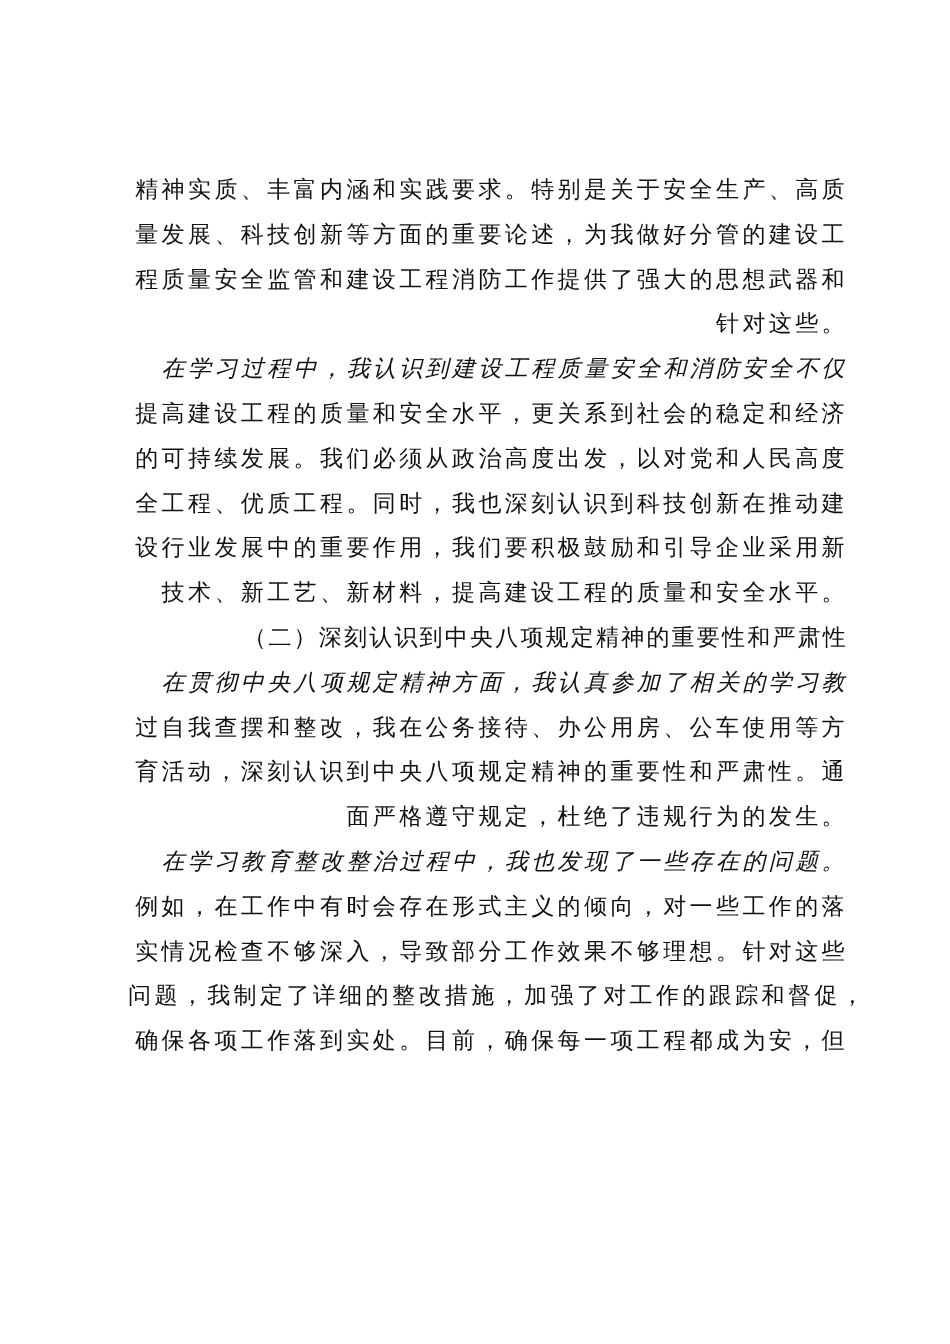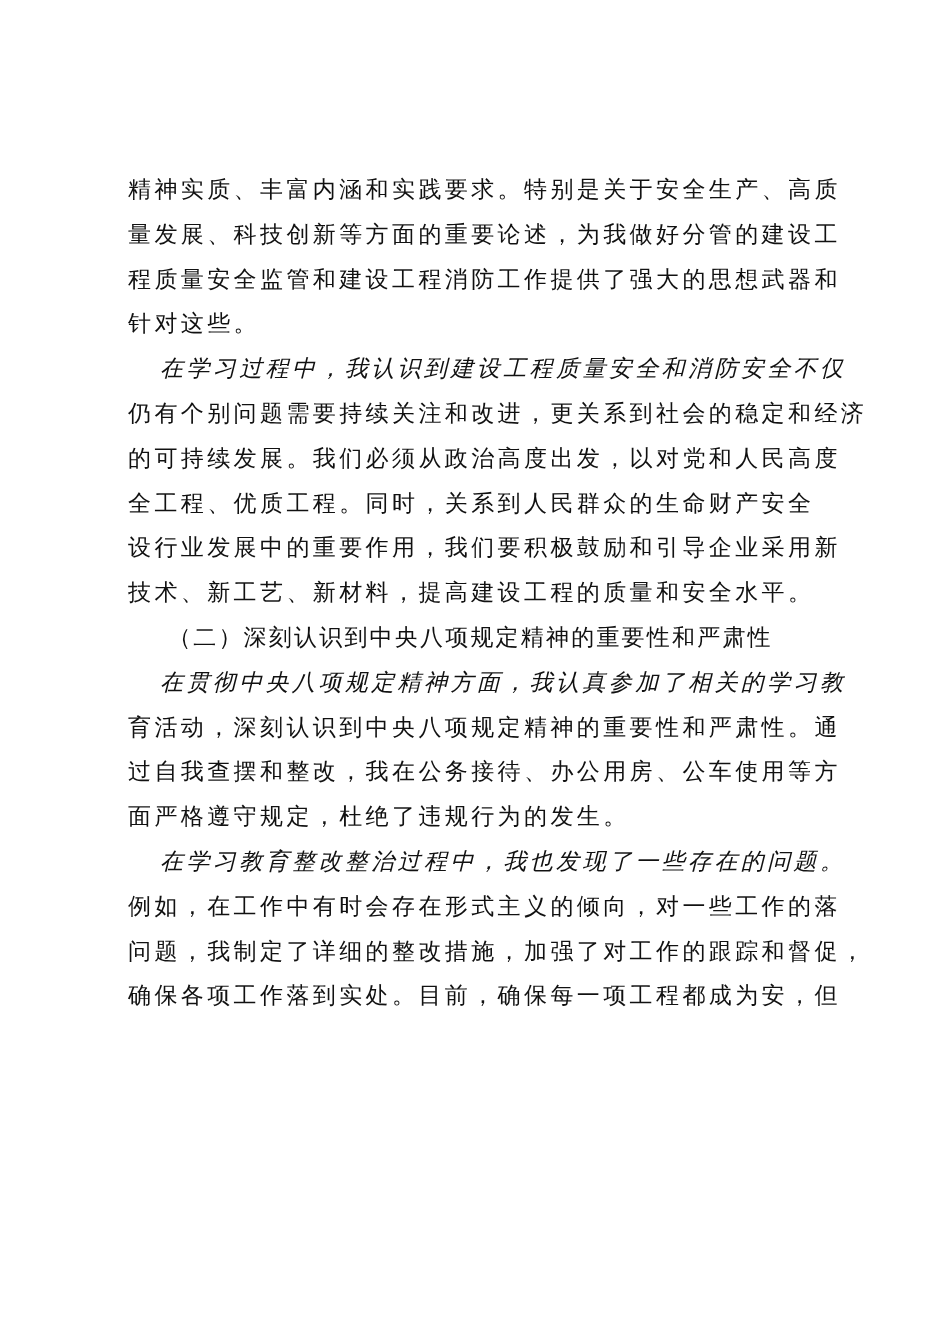--- a/index.html
+++ b/index.html
@@ -28,20 +28,21 @@
       left: 128px;
       top: 167px;
       width: 720px;
     }
     .line {
       height: 44.8px;
       line-height: 44.8px;
       font-size: 23px;
       letter-spacing: 3.4px;
       white-space: nowrap;
+      text-align: right;
     }
     .indent {
       padding-left: 32px;
       font-style: italic;
     }
     .heading {
       padding-left: 40px;
       letter-spacing: 2.2px;
     }
   </style>
@@ -53,39 +54,40 @@
 
     <div>
       <div class="line">精神实质、丰富内涵和实践要求。特别是关于安全生产、高质</div>
       <div class="line">量发展、科技创新等方面的重要论述，为我做好分管的建设工</div>
       <div class="line">程质量安全监管和建设工程消防工作提供了强大的思想武器和</div>
       <div class="line">针对这些。</div>
     </div>
 
     <div>
       <div class="line indent">在学习过程中，我认识到建设工程质量安全和消防安全不仅</div>
-      <div class="line">仍有个别问题需要持续关注和改进，更关系到社会的稳定和经济</div>
+      <div class="line">提高建设工程的质量和安全水平，更关系到社会的稳定和经济</div>
       <div class="line">的可持续发展。我们必须从政治高度出发，以对党和人民高度</div>
-      <div class="line">全工程、优质工程。同时，关系到人民群众的生命财产安全</div>
+      <div class="line">全工程、优质工程。同时，我也深刻认识到科技创新在推动建</div>
       <div class="line">设行业发展中的重要作用，我们要积极鼓励和引导企业采用新</div>
       <div class="line">技术、新工艺、新材料，提高建设工程的质量和安全水平。</div>
     </div>
 
     <div>
       <div class="line heading">（二）深刻认识到中央八项规定精神的重要性和严肃性</div>
     </div>
 
     <div>
       <div class="line indent">在贯彻中央八项规定精神方面，我认真参加了相关的学习教</div>
+      <div class="line">过自我查摆和整改，我在公务接待、办公用房、公车使用等方</div>
       <div class="line">育活动，深刻认识到中央八项规定精神的重要性和严肃性。通</div>
-      <div class="line">过自我查摆和整改，我在公务接待、办公用房、公车使用等方</div>
       <div class="line">面严格遵守规定，杜绝了违规行为的发生。</div>
     </div>
 
     <div>
       <div class="line indent">在学习教育整改整治过程中，我也发现了一些存在的问题。</div>
       <div class="line">例如，在工作中有时会存在形式主义的倾向，对一些工作的落</div>
+      <div class="line">实情况检查不够深入，导致部分工作效果不够理想。针对这些</div>
       <div class="line">问题，我制定了详细的整改措施，加强了对工作的跟踪和督促，</div>
       <div class="line">确保各项工作落到实处。目前，确保每一项工程都成为安，但</div>
     </div>
 
   </div>
 </div>
 
 </body></html>

